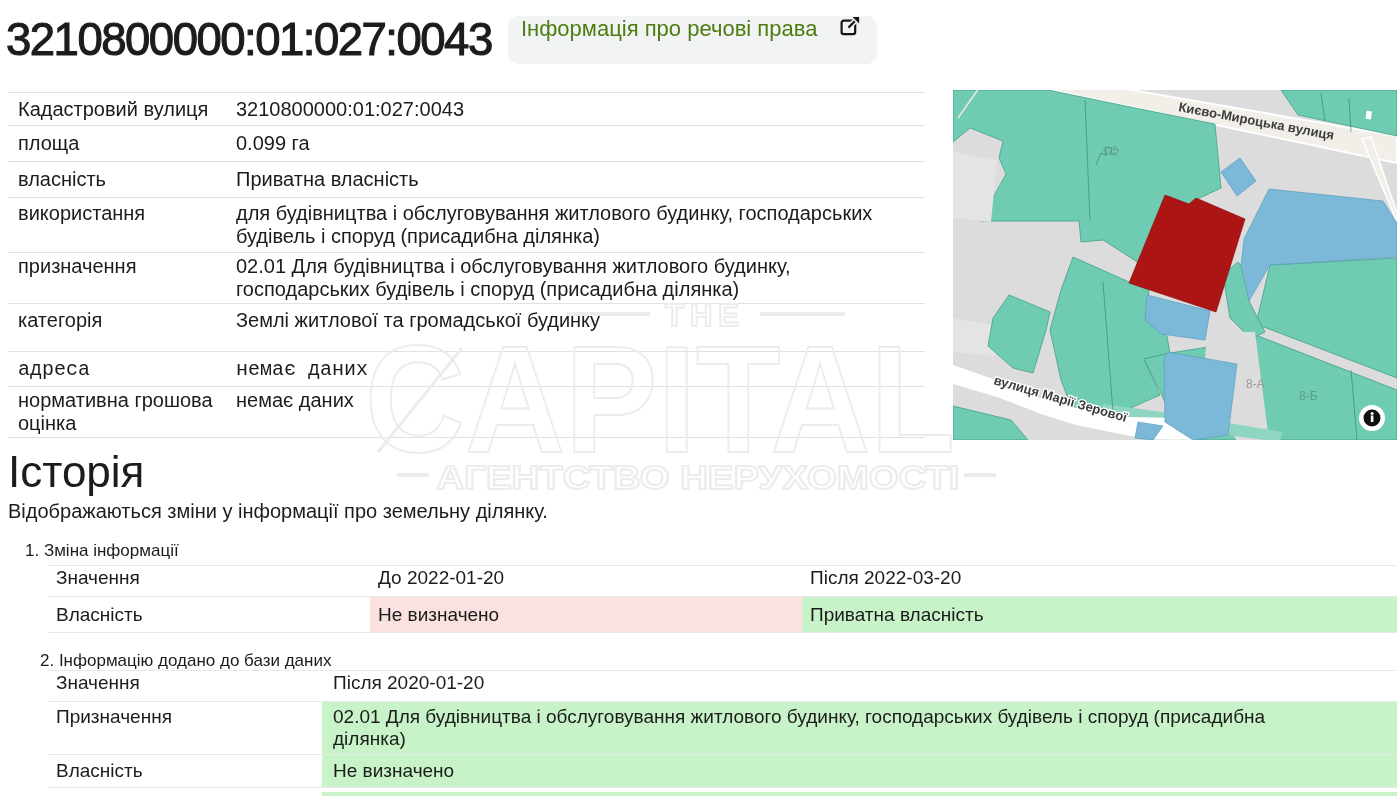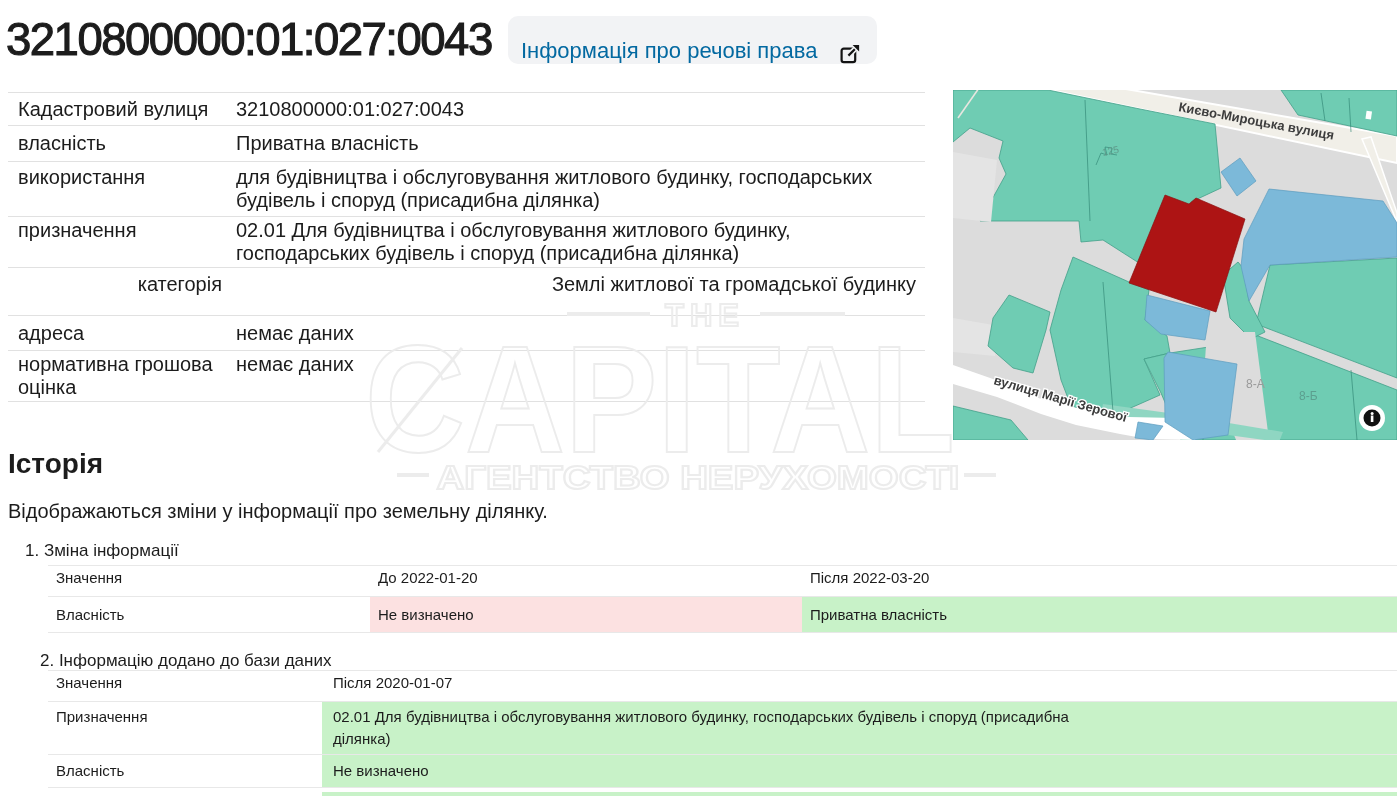--- a/index.html
+++ b/index.html
@@ -1,37 +1,37 @@
 <!DOCTYPE html>
 <html lang="uk"><head>
 <meta charset="utf-8">
 <title>3210800000:01:027:0043</title>
 <style>
   * { margin:0; padding:0; box-sizing:border-box; }
   html,body { width:1400px; height:796px; background:#fff; overflow:hidden;
     font-family:"Liberation Sans", sans-serif; color:#1c1c1c; position:relative; }
   .abs { position:absolute; }
   h1 { font-size:45.5px; font-weight:400; -webkit-text-stroke:1.1px #1c1c1c; letter-spacing:-1.5px; white-space:nowrap; line-height:1; }
-  .btn { background:#f2f3f5; border-radius:10px; display:flex; align-items:flex-end;
-    font-size:22px; color:#0369a1; padding:0 17px 0 13px; height:48px; }
+  .btn { background:#f2f3f5; border-radius:10px; display:flex; align-items:flex-start;
+    font-size:22px; color:#4d7c0f; padding:0 17px 0 13px; height:48px; }
   .btn svg { margin-left:23px; }
   table.details { border-collapse:collapse; width:917px; font-size:20px; }
   table.details td { border-top:1px solid #e1e1e1; border-bottom:1px solid #e1e1e1;
     vertical-align:top; padding:4.5px 0 4.5px 0; line-height:23px; }
   table.details td.k { width:228px; padding-left:10px; padding-right:14px; }
   table.details td.v { padding-right:9px; }
   table.details tr.h36 td { padding-top:6px; padding-bottom:6px; }
   table.details tr.h55 td { padding-top:4px; padding-bottom:4px; }
   table.details tr.h51 td { padding-top:2px; padding-bottom:2px; }
-  table.details tr.h34 td { padding-top:5px; padding-bottom:19px;text-align:right; }
-  table.details tr.h35 td { padding-top:5.5px; padding-bottom:5.5px; }
-  h2 { font-size:28px; font-weight:700; line-height:1; letter-spacing:0; }
+  table.details tr.h34 td { padding-top:5px; padding-bottom:19px; }
+  table.details tr.h35 td { padding-top:5.5px; padding-bottom:5.5px;font-family:Liberation Mono, monospace; }
+  h2 { font-size:44px; font-weight:400; line-height:1; letter-spacing:0; }
   .desc { font-size:20px; line-height:23px; }
   .itemlab { font-size:17px; line-height:22px; }
-  table.hist { border-collapse:collapse; font-size:15px; table-layout:fixed; }
+  table.hist { border-collapse:collapse; font-size:19px; table-layout:fixed; }
   table.hist td { border-top:1px solid #e8e8e8; border-bottom:1px solid #e8e8e8;
     vertical-align:top; line-height:22px; }
   table.hist tr.r1 td { padding:1px 8px 7px 8px; }
   table.hist tr.r2 td { padding:6.5px 8px; }
   table.hist tr.rp td { padding:4px 8px; }
   table.hist tr.rv td { padding:5px 8px; }
   .pink { background:#fce1e1; }
   .green { background:#c8f2c8; }
 </style>
 </head>
@@ -63,20 +63,24 @@
   </svg>
 </div>
 
 <table class="details abs" style="left:8px; top:92px;">
   <tbody>
       <tr>
         <td class="k">Кадастровий вулиця</td>
         <td class="v">3210800000:01:027:0043</td>
       </tr>
   <tr class="h36">
+        <td class="k">площа</td>
+        <td class="v">0.099 га</td>
+      </tr>
+  <tr class="h36">
         <td class="k">власність</td>
         <td class="v">Приватна власність</td>
       </tr>
   <tr class="h55">
         <td class="k">використання</td>
         <td class="v">для будівництва і обслуговування житлового будинку, господарських будівель і споруд (присадибна ділянка)</td>
       </tr>
   <tr class="h51">
         <td class="k">призначення</td>
         <td class="v">02.01 Для будівництва і обслуговування житлового будинку, господарських будівель і споруд (присадибна ділянка)</td>
@@ -198,21 +202,21 @@
   </tr>
 </tbody>
   </table>
 
 <div class="itemlab abs" style="left:40px; top:650px;">2. Інформацію додано до бази даних</div>
 
 <table class="hist abs" style="left:48px; top:670px; width:1349px;">
   <tbody>
       <tr class="r1">
     <td style="width:274px; padding-left:8px;">Значення</td>
-    <td style="padding-left:11px;">Після 2020-01-07</td>
+    <td style="padding-left:11px;">Після 2020-01-20</td>
   </tr>
   <tr class="rp">
     <td style="padding-left:8px;">Призначення</td>
     <td class="green" style="padding-left:11px;">02.01 Для будівництва і обслуговування житлового будинку, господарських будівель і споруд (присадибна<br>ділянка)</td>
   </tr>
   <tr class="rv">
     <td style="padding-left:8px;">Власність</td>
     <td class="green" style="padding-left:11px;">Не визначено</td>
   </tr>
 </tbody>

